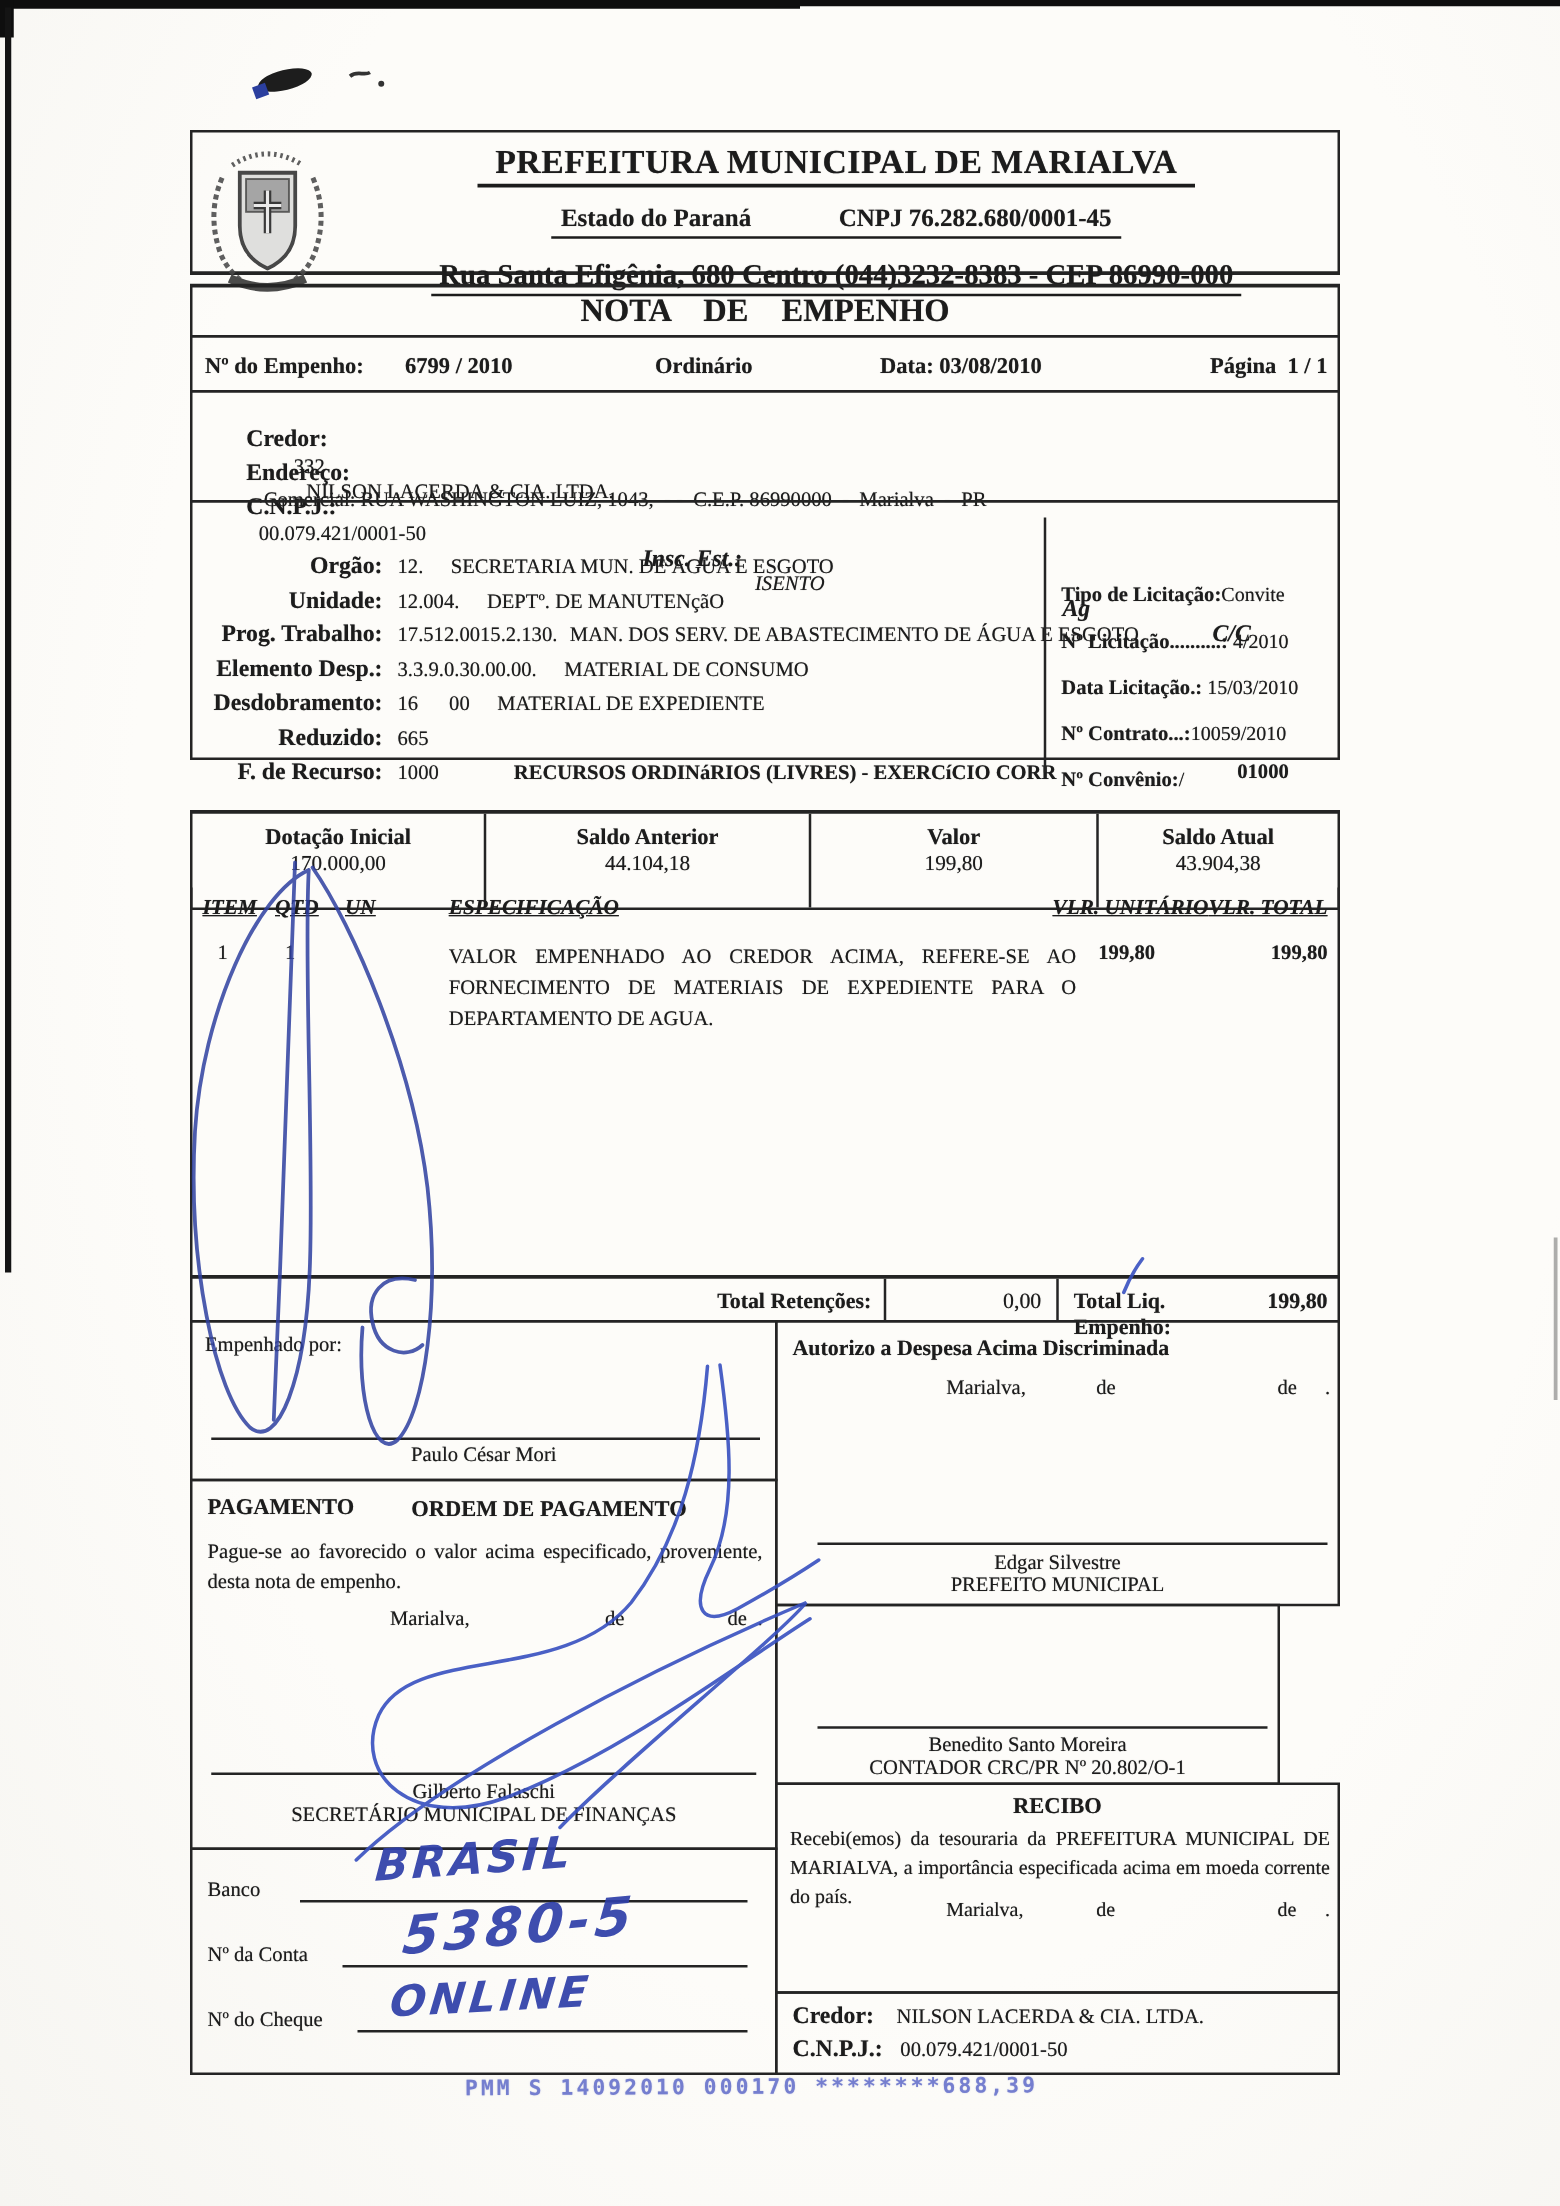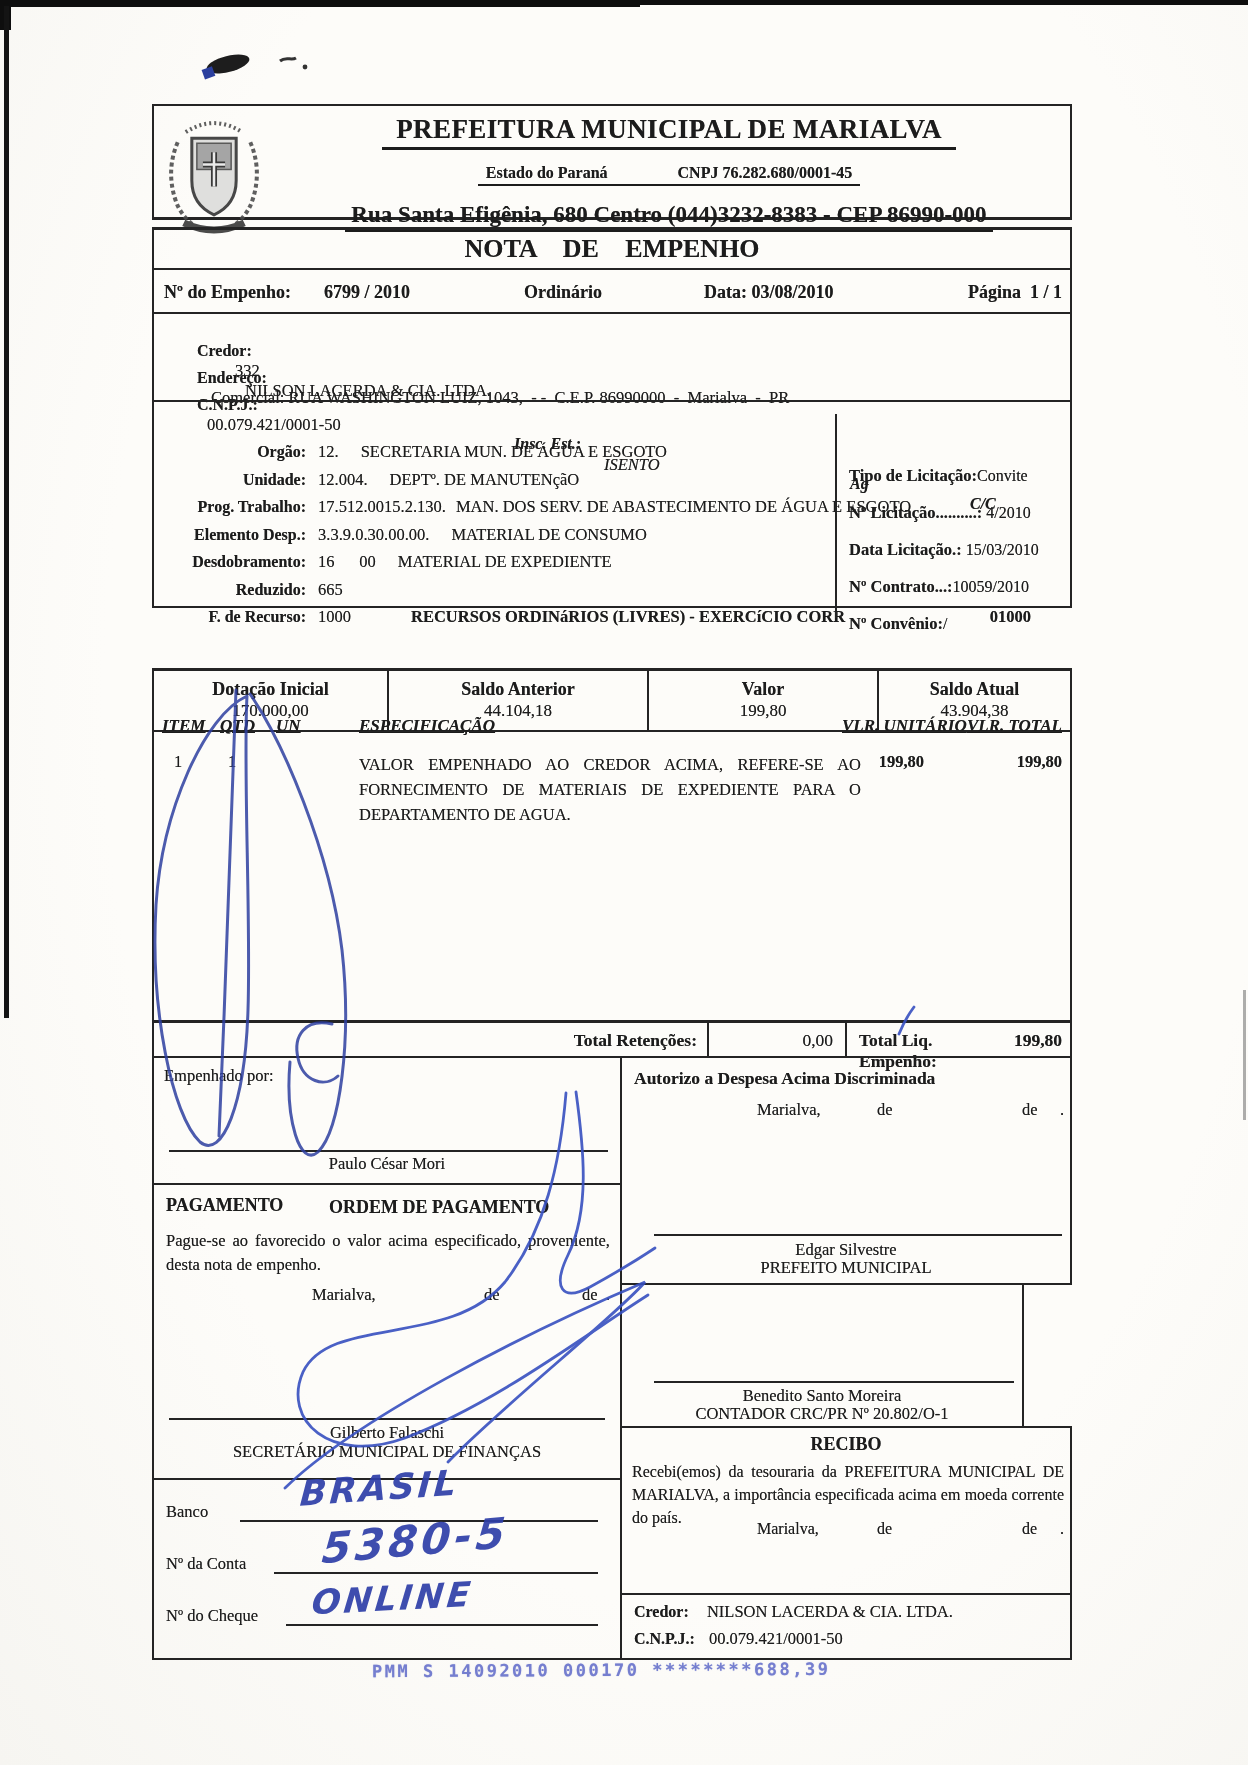--- a/index.html
+++ b/index.html
@@ -17,51 +17,51 @@
   .a-left { left:4px; top:6px; width:5px; height:1012px; background:#141414; }
   .a-right { left:1243px; top:990px; width:3px; height:130px; background:#6b6b6b; opacity:.55; }
 
   .doc { position:absolute; left:152px; top:88px; width:920px; height:1572px; }
   .sec { position:absolute; left:0; width:920px; border:2px solid #242424; }
 
   .sec-header { top:16px; height:116px; border-bottom-width:3px; }
   .logo-wrap { position:absolute; left:8px; top:6px; width:104px; height:126px; filter:blur(.4px); opacity:.88; }
   .hgroup { position:absolute; left:120px; top:8px; width:790px; text-align:center; }
   .h-title { display:inline-block; font-size:27px; font-weight:bold; border-bottom:3px solid #1c1c1c; padding:0 14px 2px; letter-spacing:.4px; }
-  .h-line2 { margin-top:14px; display:inline-flex; gap:70px; font-size:16px; font-weight:bold; border-bottom:2.5px solid #1c1c1c; padding:0 8px 2px; }
+  .h-line2 { margin-top:14px; display:inline-flex; gap:70px; font-size:20px; font-weight:bold; border-bottom:2.5px solid #1c1c1c; padding:0 8px 2px; }
   .h-line3 { margin-top:16px; display:inline-block; font-size:23px; font-weight:bold; border-bottom:2.5px solid #1c1c1c; padding:0 6px 2px; }
 
   .sec-title { top:139px; height:43px; border-top-width:3px; text-align:center; }
   .doc-title { font-size:26px; font-weight:bold; word-spacing:20px; padding-top:4px; }
 
   .sec-emprow { top:180px; height:46px; font-weight:bold; font-size:18px; }
   .sec-emprow span { position:absolute; top:12px; white-space:pre; }
   .emp-label { left:10px; }  .emp-num { left:170px; }  .emp-kind { left:370px; }
   .emp-date { left:550px; }  .emp-page { right:8px; }
 
   .sec-cred { top:224px; height:90px; font-size:16.5px; }
   .cred-row { position:absolute; left:10px; right:8px; white-space:pre; }
   .cr1 { top:7px; } .cr2 { top:34px; } .cr3 { top:61px; }
-  .lbl { font-weight:bold; font-size:16px; }
+  .lbl { font-weight:bold; font-size:19px; }
   .cred-name { margin-left:48px; }
   .pos { position:absolute;font-style:italic; }
 
   .sec-budget { top:312px; height:208px; font-size:16.5px; }
   .budget-left { position:absolute; left:0; top:0; width:681px; height:100%; padding-top:40px; }
   .budget-row { position:relative; height:27.5px; white-space:pre; }
   .budget-row .lbl { display:inline-block; width:152px; text-align:right; }
   .budget-row .code { margin-left:12px; white-space:pre; }
   .budget-row .desc { margin-left:22px; }
   .budget-row:nth-child(7) .desc { font-weight:bold; }
   .budget-extra { position:absolute; right:-196px; top:0; font-weight:bold; }
   .budget-right { position:absolute; left:681px; top:12px; width:239px; height:100%; border-left:2px solid #242424; padding:52px 0 0 12px; }
   .lic-row { height:37px; white-space:pre; font-size:16px; }
   .lic-row .lbl { font-size:16.5px; }
 
-  .sec-amounts { top:560px; height:64px; border-top-width:3px; display:flex;margin-top:20px; }
+  .sec-amounts { top:560px; height:80px; border-top-width:3px; display:flex; }
   .amt-col { text-align:center; padding-top:8px; }
   .amt-col + .amt-col { border-left:2px solid #242424; }
   .ac0 { width:233px; } .ac1 { width:260px; } .ac2 { width:230px; } .ac3 { flex:1; }
   .amt-label { font-weight:bold; font-size:18px; }
   .amt-value { font-size:17px; margin-top:1px; }
 
   .sec-items { top:622px; height:312px; border-top:none; border-bottom:none; }
   .ith { position:absolute; top:6px; font-style:italic; font-weight:bold; font-size:17px; text-decoration:underline; white-space:pre; }
   .ith1 { left:8px; } .ith2 { left:66px; } .ith3 { left:122px; } .ith4 { left:205px; }
   .ith5 { left:688px; } .ith6 { right:8px; }

